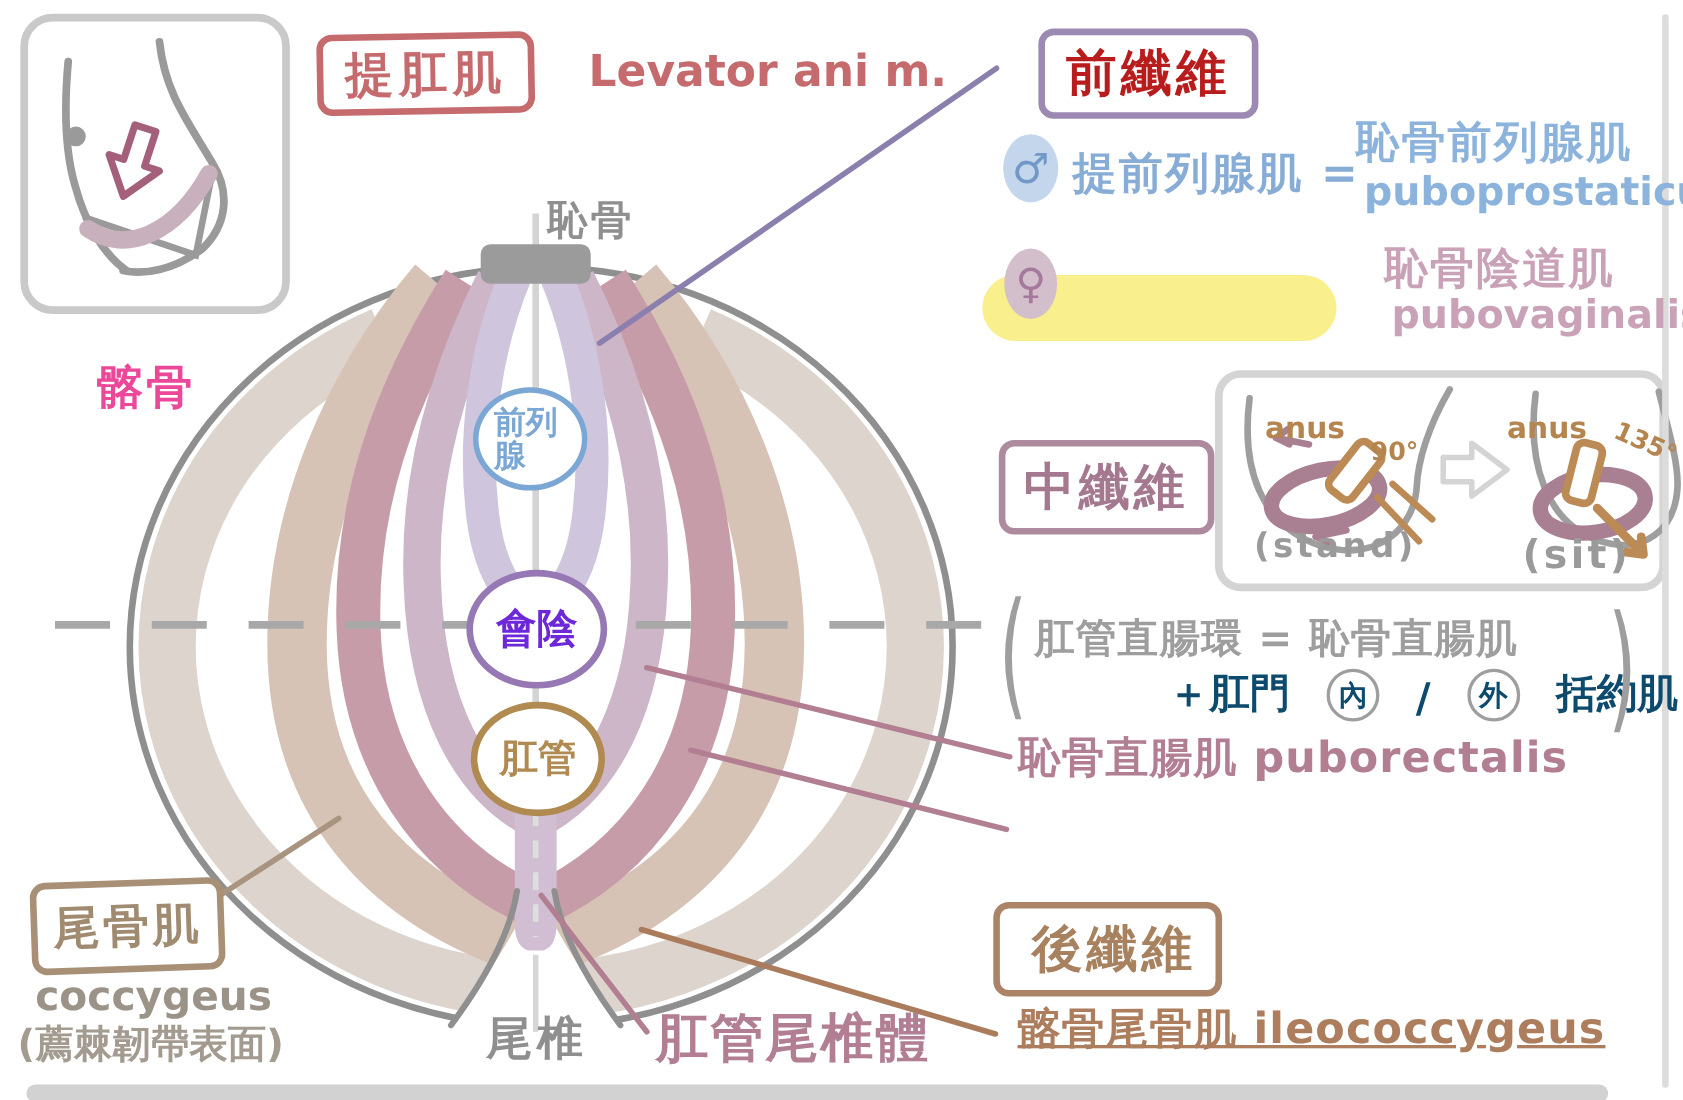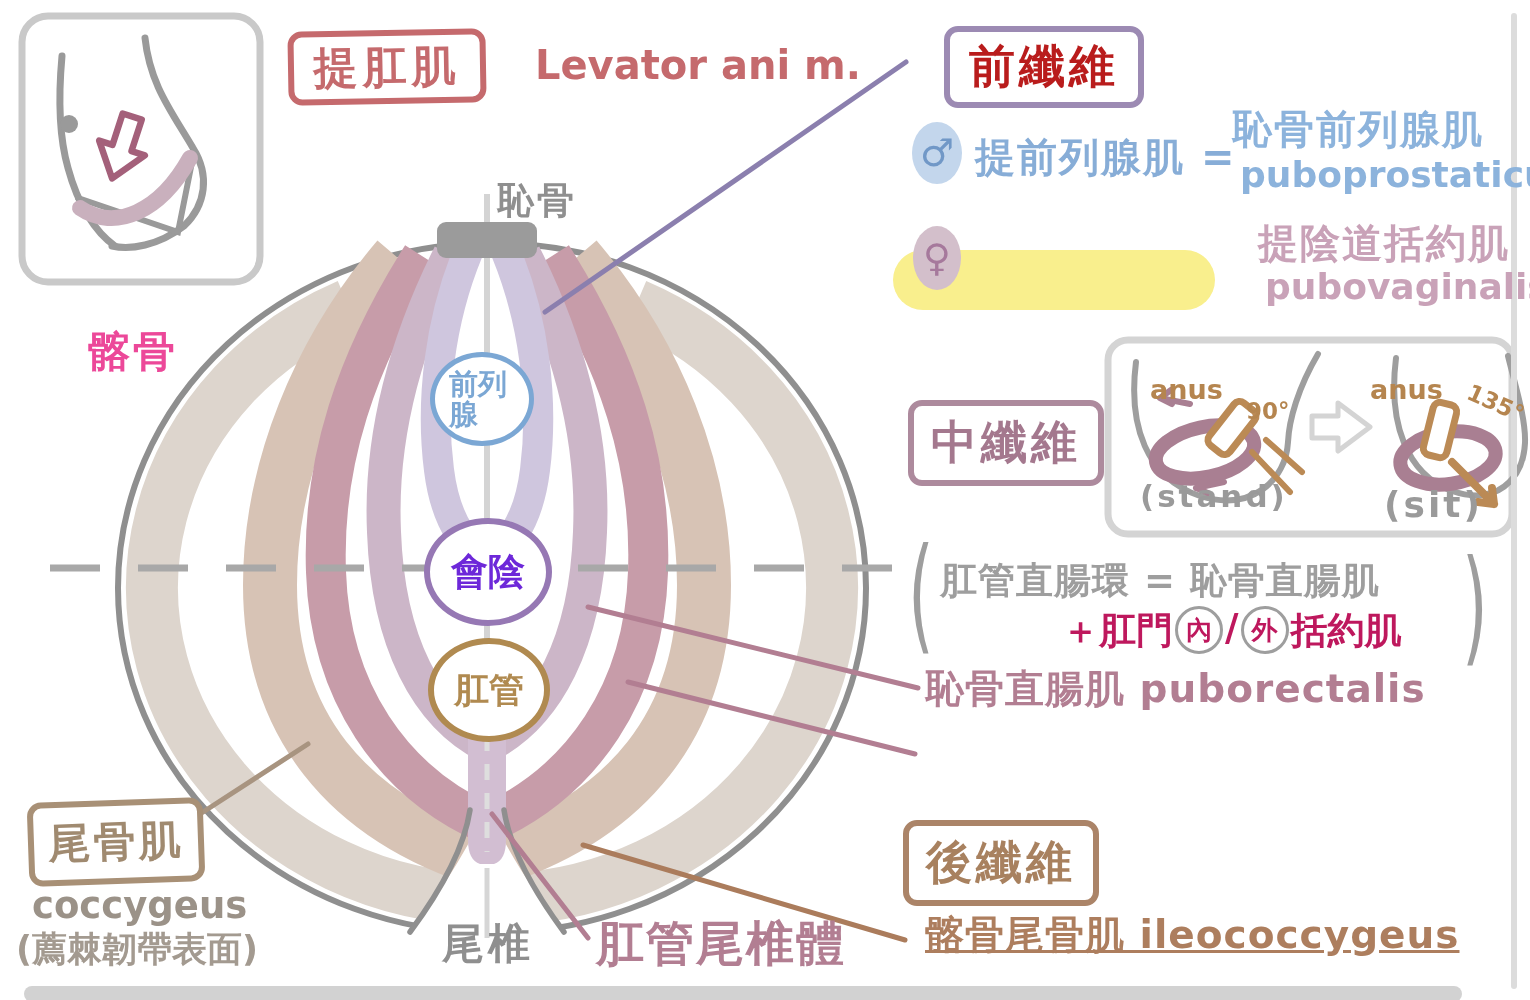--- a/index.html
+++ b/index.html
@@ -92,47 +92,47 @@
     <span>♂</span>
   </div>
   <div class="abs bold" style="left:975px;top:130px;font-size:40px;color:#87add7;letter-spacing:2px;">提前列腺肌 =</div>
   <div class="abs bold" style="left:1232px;top:102px;font-size:40px;color:#8cb3dc;letter-spacing:2px;">恥骨前列腺肌</div>
   <div class="abs bold" style="left:1240px;top:154px;font-size:36px;color:#8cb3dc;">puboprostaticus</div>
 
   <div class="abs" style="left:893px;top:250px;width:322px;height:60px;background:#f9ef8d;border-radius:30px;"></div>
   <div class="abs sym" style="left:913px;top:226px;width:48px;height:64px;background:#d3bfcb;color:#a6799c;font-size:38px;">
     <span>♀</span>
   </div>
-  <div class="abs bold" style="left:1258px;top:216px;font-size:40px;color:#c9a2b8;letter-spacing:2px;">提陰道括約肌</div>
+  <div class="abs bold" style="left:1258px;top:216px;font-size:40px;color:#c9a2b8;letter-spacing:2px;">恥骨陰道肌</div>
   <div class="abs bold" style="left:1265px;top:266px;font-size:36px;color:#c9a2b8;">pubovaginalis</div>
 
   <div class="abs boxlbl" style="left:908px;top:400px;width:184px;height:74px;border-width:6px;border-color:#ad8a9d;color:#a4788e;font-size:46px;letter-spacing:4px;">
     <span>中纖維</span>
   </div>
   <div class="abs bold" style="left:1150px;top:374px;font-size:27px;color:#b5854f;">anus</div>
   <div class="abs bold" style="left:1246px;top:398px;font-size:23px;color:#b5854f;">90°</div>
   <div class="abs bold" style="left:1140px;top:478px;font-size:31px;color:#9a9a9a;letter-spacing:3px;">(stand)</div>
   <div class="abs bold" style="left:1370px;top:374px;font-size:27px;color:#b5854f;">anus</div>
   <div class="abs bold" style="left:1466px;top:390px;font-size:23px;color:#b5854f;transform:rotate(24deg);">135°</div>
   <div class="abs bold" style="left:1384px;top:484px;font-size:36px;color:#9a9a9a;letter-spacing:3px;">(sit)</div>
 
   <div class="abs paren" style="left:908px;top:556px;font-size:66px;">(</div>
   <div class="abs bold" style="left:940px;top:556px;font-size:37px;color:#9e9e9e;letter-spacing:1px;">肛管直腸環 = 恥骨直腸肌</div>
-  <div class="abs bold" style="left:1062px;top:606px;font-size:37px;color:#be185d;display:flex;align-items:flex-start;">
+  <div class="abs bold" style="left:1062px;top:606px;font-size:37px;color:#0c4a6e;display:flex;align-items:flex-end;gap:31px;">
     <span>＋肛門</span>
       <span class="circled">內</span>
       <span>/</span>
       <span class="circled">外</span>
       <span>括約肌</span>
   </div>
   <div class="abs paren" style="left:1462px;top:568px;font-size:66px;">)</div>
 
   <div class="abs bold" style="left:925px;top:662px;font-size:39px;color:#b27e92;letter-spacing:1px;">恥骨直腸肌 puborectalis</div>
 
-  <div class="abs boxlbl" style="left:903px;top:820px;width:184px;height:74px;border-width:6px;border-color:#ab8468;color:#a8815f;font-size:46px;letter-spacing:4px;">
+  <div class="abs boxlbl" style="left:903px;top:820px;width:184px;height:74px;border-width:6px;border-color:#ab8468;color:#a8815f;font-size:46px;letter-spacing:4px;padding-left:12px;">
     <span>後纖維</span>
   </div>
   <div class="abs bold" style="left:925px;top:908px;font-size:39px;color:#ad7e5e;letter-spacing:1px;text-decoration:underline;">髂骨尾骨肌 ileococcygeus</div>
 
   <div class="abs boxlbl" style="left:28px;top:800px;width:164px;height:72px;border-width:6px;border-color:#a89076;color:#a08a70;font-size:42px;letter-spacing:3px;transform:rotate(-2deg);">
     <span>尾骨肌</span>
   </div>
   <div class="abs bold" style="left:32px;top:884px;font-size:37px;color:#9b9288;">coccygeus</div>
   <div class="abs bold" style="left:16px;top:926px;font-size:35px;color:#a39a90;">(薦棘韌帶表面)</div>
 

